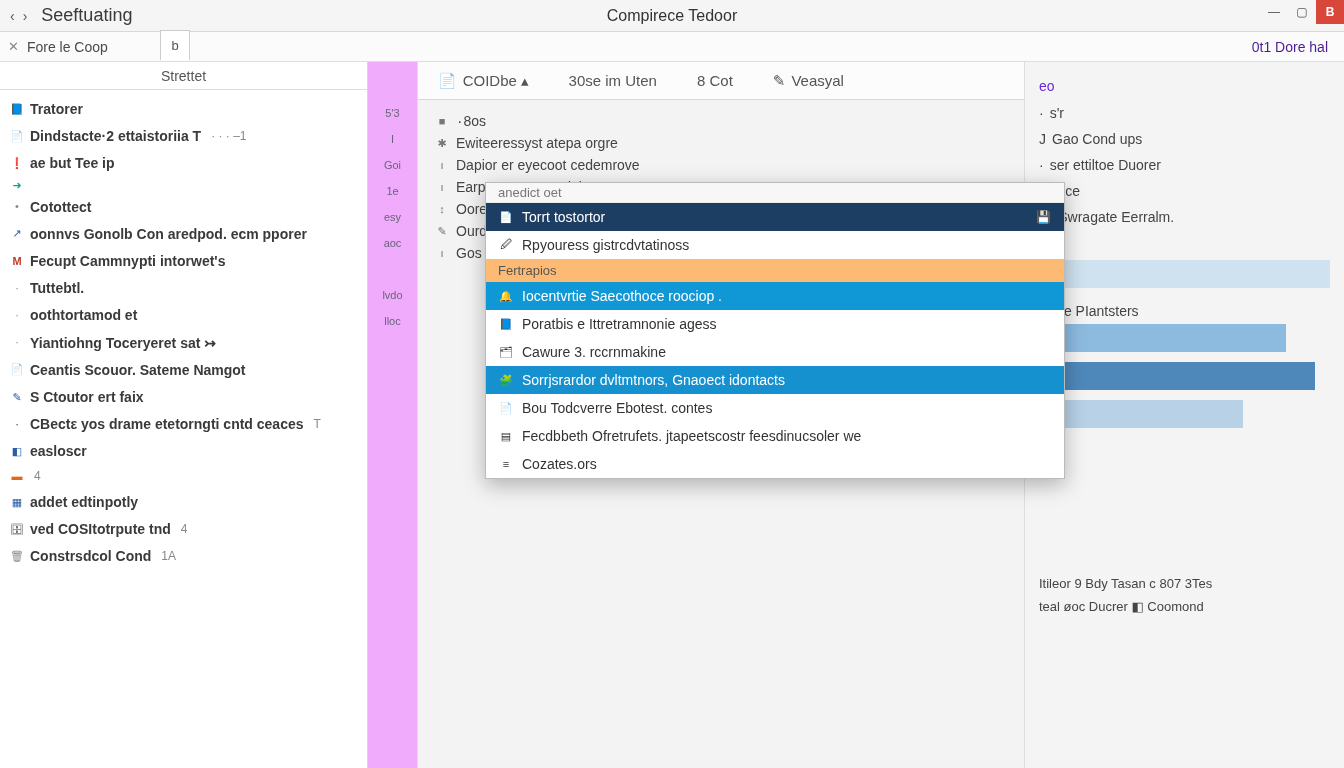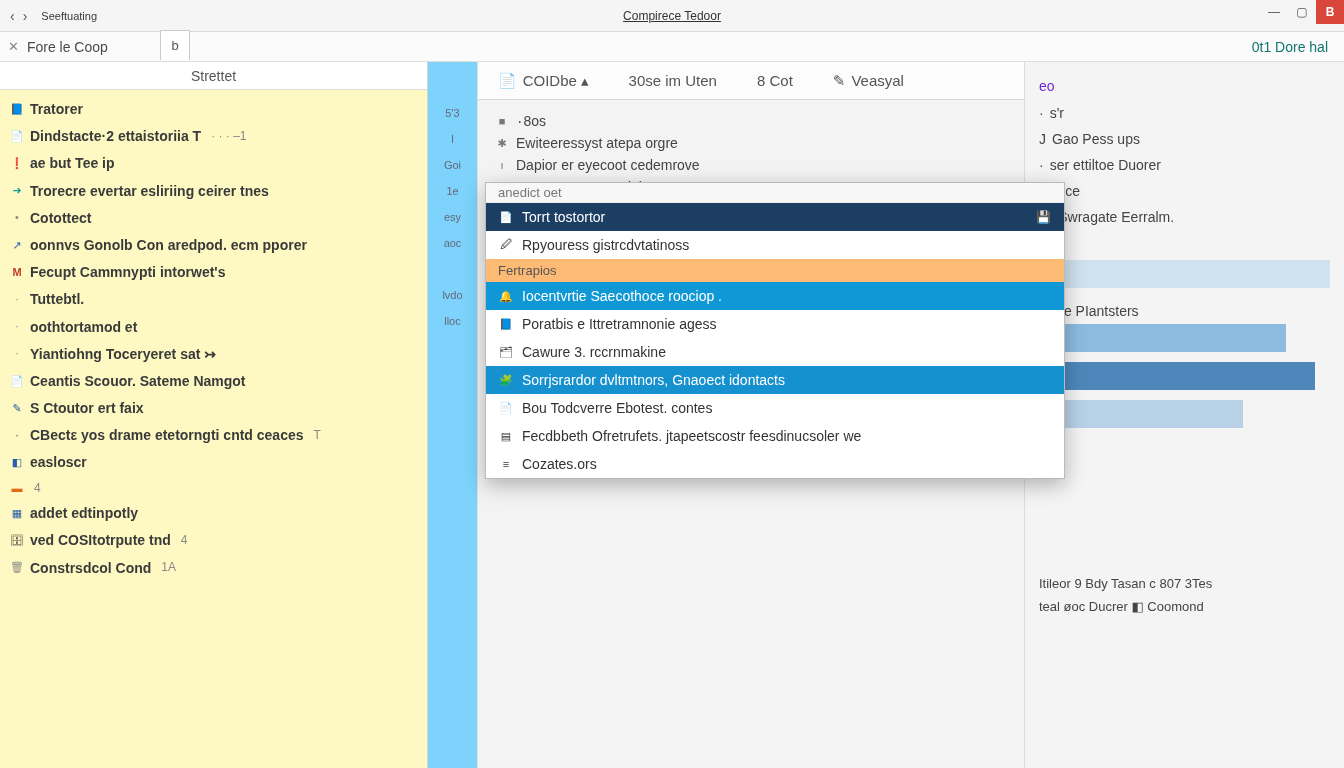--- a/index.html
+++ b/index.html
@@ -2,38 +2,38 @@
 <html><head>
 <meta charset="utf-8">
 <style>
   * { margin: 0; padding: 0; box-sizing: border-box; font-family: "Segoe UI", Tahoma, sans-serif; }
   body { background: #e9e9e9; width: 1344px; height: 768px; overflow: hidden; position: relative; color: #333; }
   
   
   .titlebar { height: 32px; background: #f5f5f5; border-bottom: 1px solid #d8d8d8; display: flex; align-items: center; position: relative; }
   .titlebar .nav-arrows { display: flex; gap: 8px; padding: 0 10px; color: #555; }
   .titlebar .nav-arrows span { cursor: pointer; font-size: 14px; }
-  .titlebar .crumb { font-size: 11px; color: #3a3a3a; padding-left: 4px; }
-  .titlebar .center-title { position: absolute; left: 50%; transform: translateX(-50%); font-size: 12px; color: #333; text-decoration: underline; }
+  .titlebar .crumb { font-size: 18px; color: #3a3a3a; padding-left: 4px; }
+  .titlebar .center-title { position: absolute; left: 50%; transform: translateX(-50%); font-size: 16px; color: #333; }
   .win-controls { position: absolute; right: 0; top: 0; display: flex; }
   .win-controls .btn { width: 28px; height: 24px; display: flex; align-items: center; justify-content: center; font-size: 12px; color: #555; cursor: pointer; }
   .win-controls .close { background: #d9463a; color: #fff; font-weight: bold; }
   
   
   .subbar { height: 30px; background: #fbfbfb; border-bottom: 1px solid #ddd; display: flex; align-items: center; padding: 0 8px; position: relative; }
   .subbar .xbtn { color: #888; font-size: 13px; cursor: pointer; padding-right: 8px; }
   .subbar .subtext { font-size: 14px; color: #4a4a4a; }
   .subbar .tabthing { position: absolute; left: 160px; top: -2px; width: 30px; height: 30px; background: #fff; border: 1px solid #ccc; border-bottom: none; display: flex; align-items: center; justify-content: center; font-size: 13px; color: #555; }
-  .subbar .right-text { position: absolute; right: 16px; font-size: 14px; color: #0f766e; }
+  .subbar .right-text { position: absolute; right: 16px; font-size: 14px; color: #4c1d95; }
   
   
   .content { display: flex; height: calc(100% - 62px); }
   
   
-  .sidebar { width: 428px; background: #fef9c3; border-right: 1px solid #d6d6d6; overflow: hidden; }
+  .sidebar { width: 368px; background: #ffffff; border-right: 1px solid #d6d6d6; overflow: hidden; }
   .sidebar .tabhdr { height: 28px; display: flex; align-items: center; justify-content: center; background: #fff; border-bottom: 1px solid #ddd; font-size: 14px; color: #555; }
   .tree { padding: 6px 8px; font-size: 14px; line-height: 1.8; }
   .tree .item { display: flex; align-items: center; gap: 6px; white-space: nowrap; overflow: hidden; cursor: pointer; padding: 1px 2px; }
   .tree .ico { width: 14px; height: 14px; display: inline-flex; align-items: center; justify-content: center; font-size: 11px; flex: none; }
   .tree .txt { color: #3a3a3a; font-weight: bold; }
   .tree .badge { color: #888; font-size: 12px; padding-left: 4px; }
   .ico.orange { color: #e06a1a; }
   .ico.red { color: #c23b2b; font-weight: bold; }
   .ico.teal { color: #159e93; }
   .ico.gray { color: #888; }
@@ -63,21 +63,21 @@
   .rightcol .rline { padding: 5px 0; color: #444; display: flex; align-items: center; gap: 6px; }
   .rightcol .bars { margin-top: 30px; }
   .rightcol .bar { height: 28px; margin-bottom: 10px; background: #cfe2ef; }
   .rightcol .bar.b2 { background: #8dbbe0; width: 85%; }
   .rightcol .bar.b3 { background: #4e88bb; width: 95%; }
   .rightcol .bar.b4 { background: #b8d1e6; width: 70%; }
   .rightcol .footer-links { position: absolute; bottom: 150px; left: 14px; right: 14px; font-size: 13px; color: #444; margin-top: 46px; }
   .rightcol .footer-links .fl { padding: 4px 0; display: flex; align-items: center; gap: 6px; }
   
   
-  .gutter { width: 50px; background: #7dd3fc; border-right: 1px solid #ddd; padding-top: 38px; }
+  .gutter { width: 50px; background: #f0abfc; border-right: 1px solid #ddd; padding-top: 38px; }
   .gutter .g { height: 26px; display: flex; align-items: center; justify-content: center; font-size: 11px; color: #667; }
   
   .sec-head { font-size:13px; color:#777; padding:2px 12px; background:#f7f7f7; border-bottom:1px solid #e9e9e9; }
   
 </style>
 </head>
 <body>
 
 <div class="titlebar">
   <div class="nav-arrows">
@@ -113,21 +113,20 @@
           <span class="ico ">📄</span>
           <span class="txt">Dindstacte·2 ettaistoriia T</span>
           <span class="badge">· · ·  –1</span>
         </div>
         <div class="item">
           <span class="ico red">❗</span>
           <span class="txt">ae but Tee ip</span>
         </div>
         <div class="item">
           <span class="ico teal">➜</span>
-          <span class="txt">Trorecre evertar esliriing ceirer tnes</span>
         </div>
         <div class="item">
           <span class="ico gray">•</span>
           <span class="txt">Cotottect</span>
         </div>
         <div class="item">
           <span class="ico navy">↗</span>
           <span class="txt">oonnvs Gonolb Con aredpod. ecm pporer</span>
         </div>
         <div class="item">
@@ -249,21 +248,21 @@
     <div class="rtab">
       <span>eo</span>
     </div>
     <div id="rlines">
         <div class="rline">
           <span>·</span>
           <span>s'r</span>
         </div>
         <div class="rline">
           <span>J</span>
-          <span>Gao Pess ups</span>
+          <span>Gao Cond ups</span>
         </div>
         <div class="rline">
           <span>·</span>
           <span>ser ettiltoe Duorer</span>
         </div>
         <div class="rline">
           <span>·</span>
           <span>odce</span>
         </div>
         <div class="rline">

